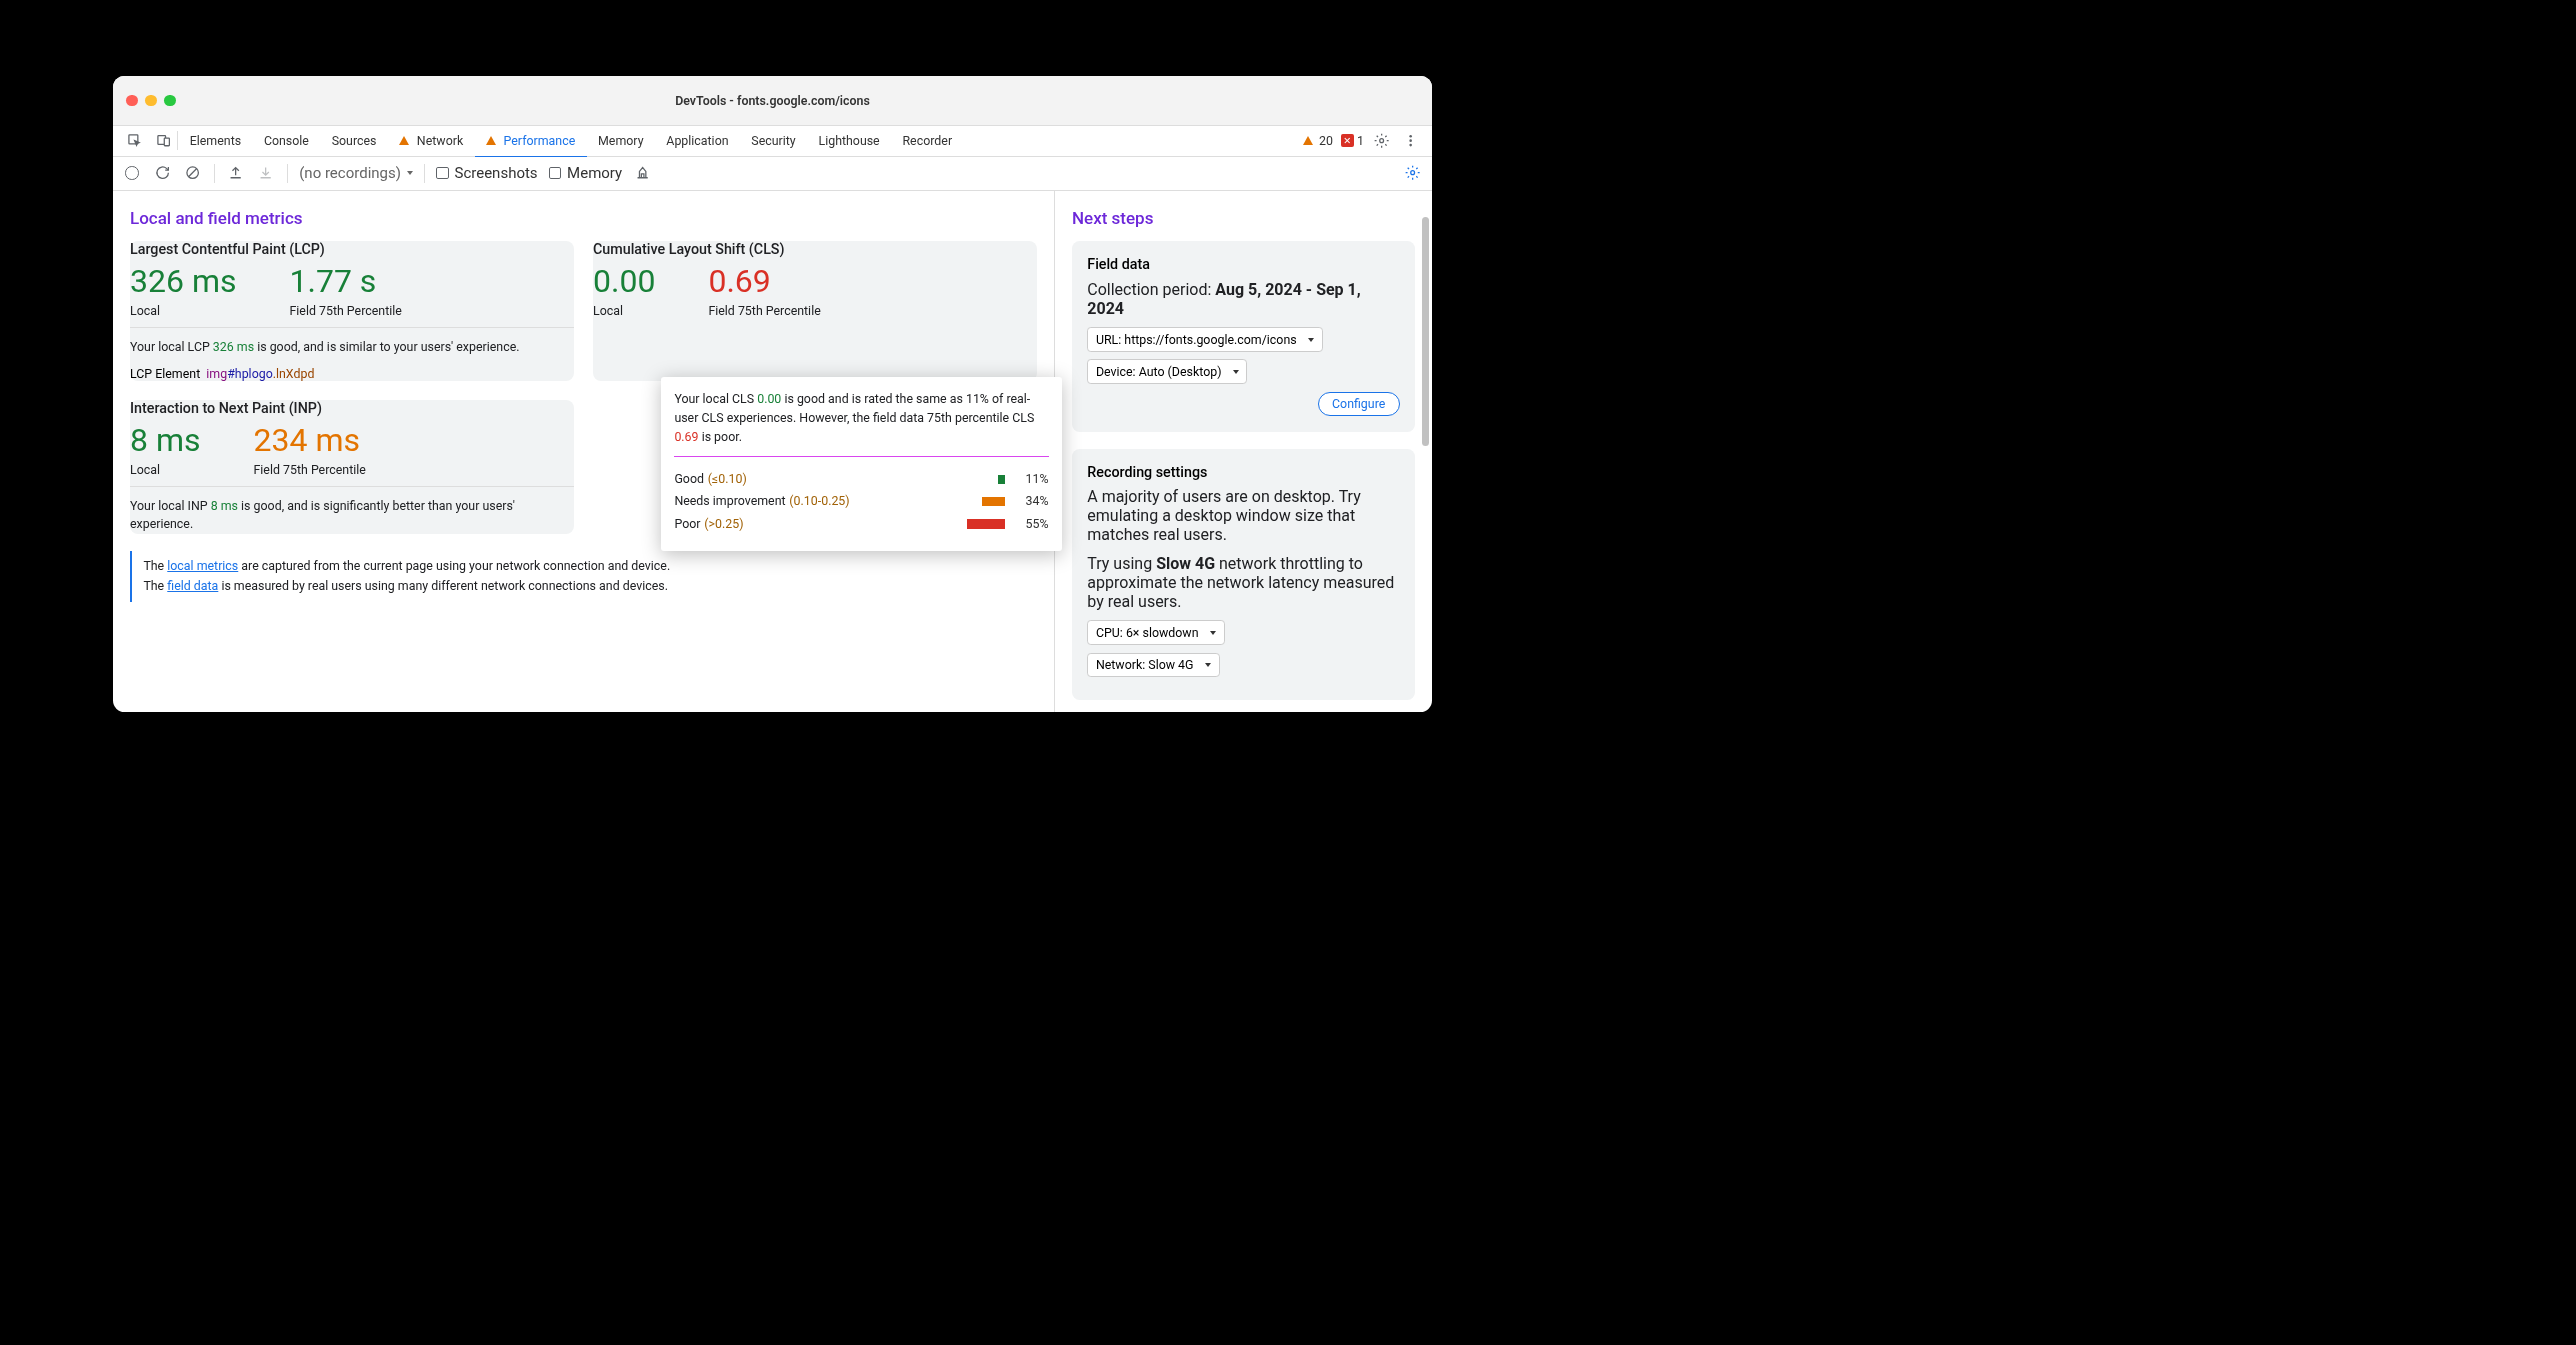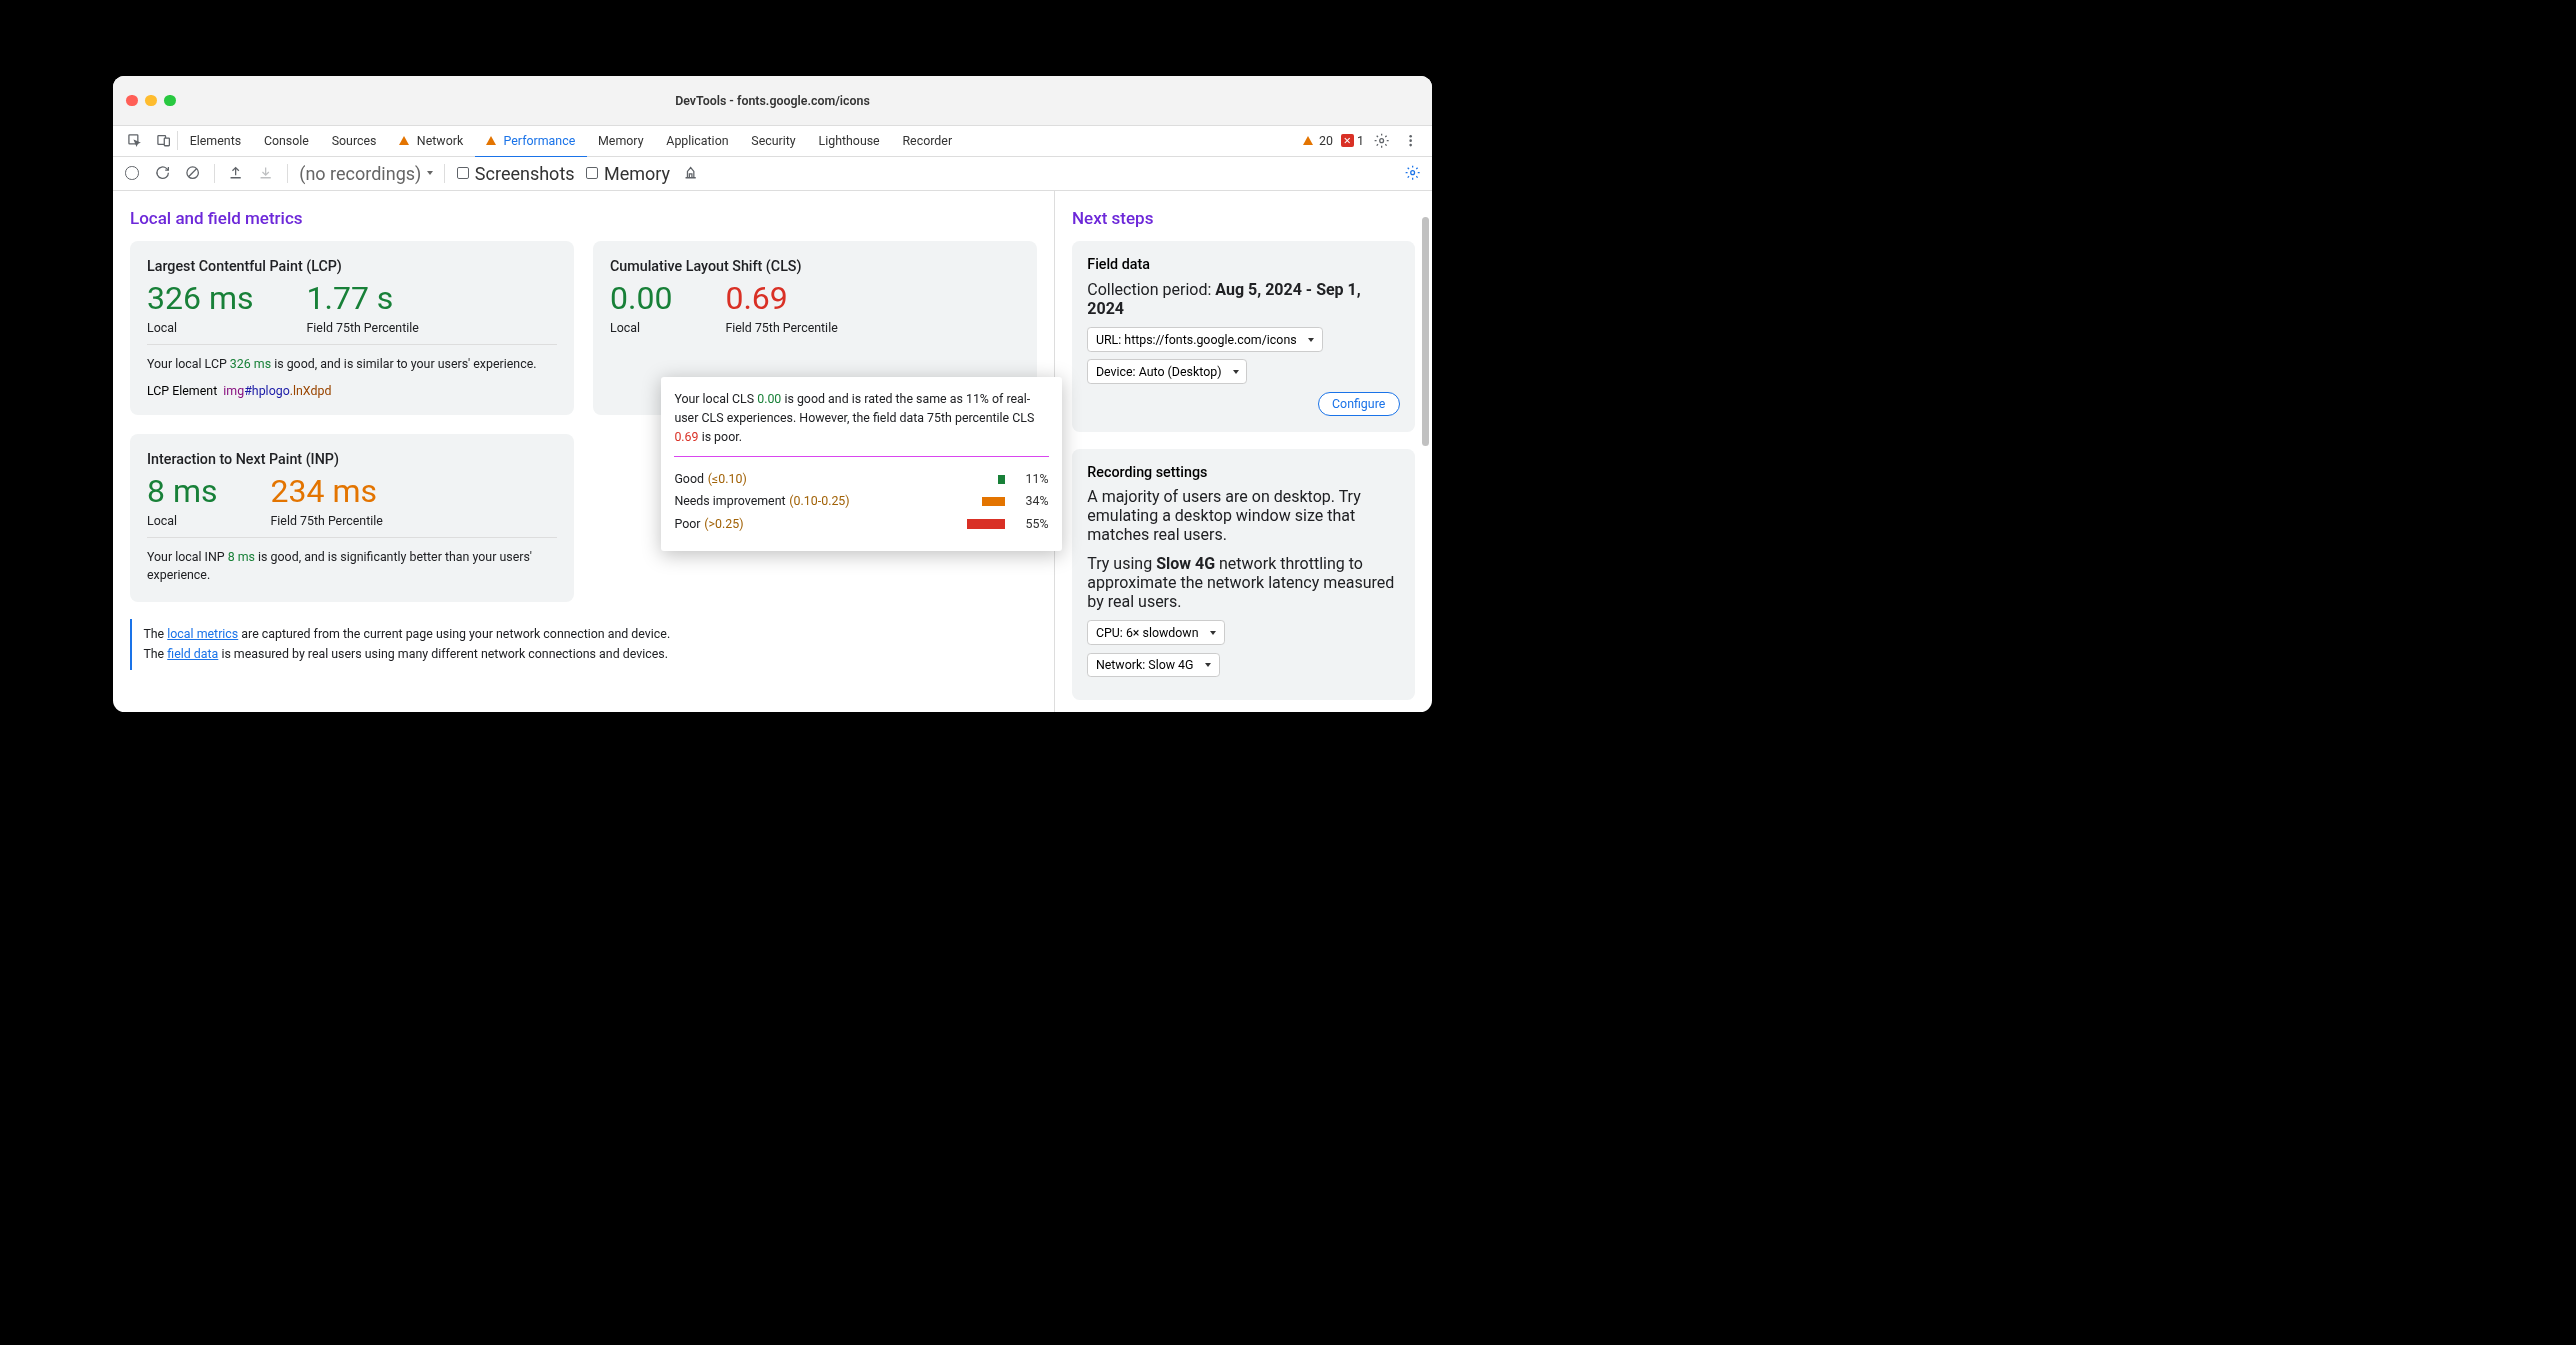--- a/index.html
+++ b/index.html
@@ -13,36 +13,36 @@
 .tabs{height:30.5px;border-bottom:1px solid #ddd;display:flex;align-items:center;padding:0 7.6px;font-size:12.4px;color:#333}
 .tab-ico{width:17px;height:17px;display:flex;align-items:center;justify-content:center;margin:0 5.7px;color:#5f6368}
 .tab-ico svg{width:15.3px;height:15.3px}
 .tab{padding:0 11.4px;height:30.5px;display:flex;align-items:center;gap:3.8px;cursor:pointer}
 .tab.active{color:#1a73e8;border-bottom:1.9px solid #1a73e8;margin-bottom:-1px}
 .warn-tri{display:inline-flex;width:0;height:0;border-left:5.7px solid transparent;border-right:5.7px solid transparent;border-bottom:9.5px solid #e37400;margin-right:3.8px}
 .spacer{flex:1}
 .badge{display:flex;align-items:center;gap:2px;margin:0 3.8px;font-size:12.4px}
 .badge.warn{color:#333}
 .badge.err .sq{width:13.4px;height:13.4px;background:#d93025;color:#fff;font-size:9.5px;display:flex;align-items:center;justify-content:center;margin-right:1px;border-radius:1.9px}
-.toolbar{height:34px;border-bottom:1px solid #ddd;display:flex;align-items:center;padding:0 9.5px;gap:11.4px;font-size:18px;color:#333}
+.toolbar{height:34px;border-bottom:1px solid #ddd;display:flex;align-items:center;padding:0 9.5px;gap:11.4px;font-size:15px;color:#333}
 .tbtn{width:19px;height:19px;display:flex;align-items:center;justify-content:center;color:#5f6368}
 .tbtn svg{width:15.3px;height:15.3px}
 .rec-circle{width:13.4px;height:13.4px;border:1.9px solid #5f6368;border-radius:50%}
 .divider{width:1px;height:19px;background:#ddd}
 .sel{color:#666;display:flex;align-items:center;gap:5.7px}
 .sel .caret{width:0;height:0;border-left:3.8px solid transparent;border-right:3.8px solid transparent;border-top:4.8px solid #666}
 .chk{display:flex;align-items:center;gap:5.7px}
 .chk .box{width:12.4px;height:12.4px;border:1.4px solid #5f6368;border-radius:1.9px}
 .gear-blue{color:#1a73e8;margin-left:auto}
 .body{flex:1;display:flex;overflow:hidden}
 .main{flex:1;padding:17px;overflow:auto;border-right:1px solid #ddd}
 .side{width:377px;padding:17px;overflow:auto}
 h2{font-size:17px;font-weight:500;color:#6d28d9;margin-bottom:13.4px}
 .cards{display:grid;grid-template-columns:1fr 1fr;gap:19px}
-.card{background:#f1f3f4;border-radius:8px;padding:17px}
+.card{background:#f1f3f4;border-radius:8px;}
 .card h3{font-size:14.3px;font-weight:500;color:#202124;margin-bottom:7.6px}
 .metrics{display:flex;gap:53px;margin-bottom:7.6px}
 .metric .val{font-size:32px;font-weight:400;line-height:1.1}
 .metric .lbl{font-size:12.4px;color:#202124;margin-top:3px}
 .good{color:#188038}.ni{color:#e37400}.poor{color:#d93025}
 .hr{border:none;border-top:1px solid #ddd;margin:9.5px 0}
 .desc{font-size:12.4px;color:#202124;line-height:1.5}
 .lcp-el{font-size:12.4px;margin-top:9.5px}
 .lcp-el .tag{color:#881280}.lcp-el .id{color:#1a1aa6}.lcp-el .cls{color:#994500}
 .tooltip{position:absolute;background:#fff;border-radius:3px;box-shadow:0 3.8px 19px rgba(0,0,0,.25);padding:13.4px;width:401px;font-size:12.4px;color:#202124;line-height:1.5}

